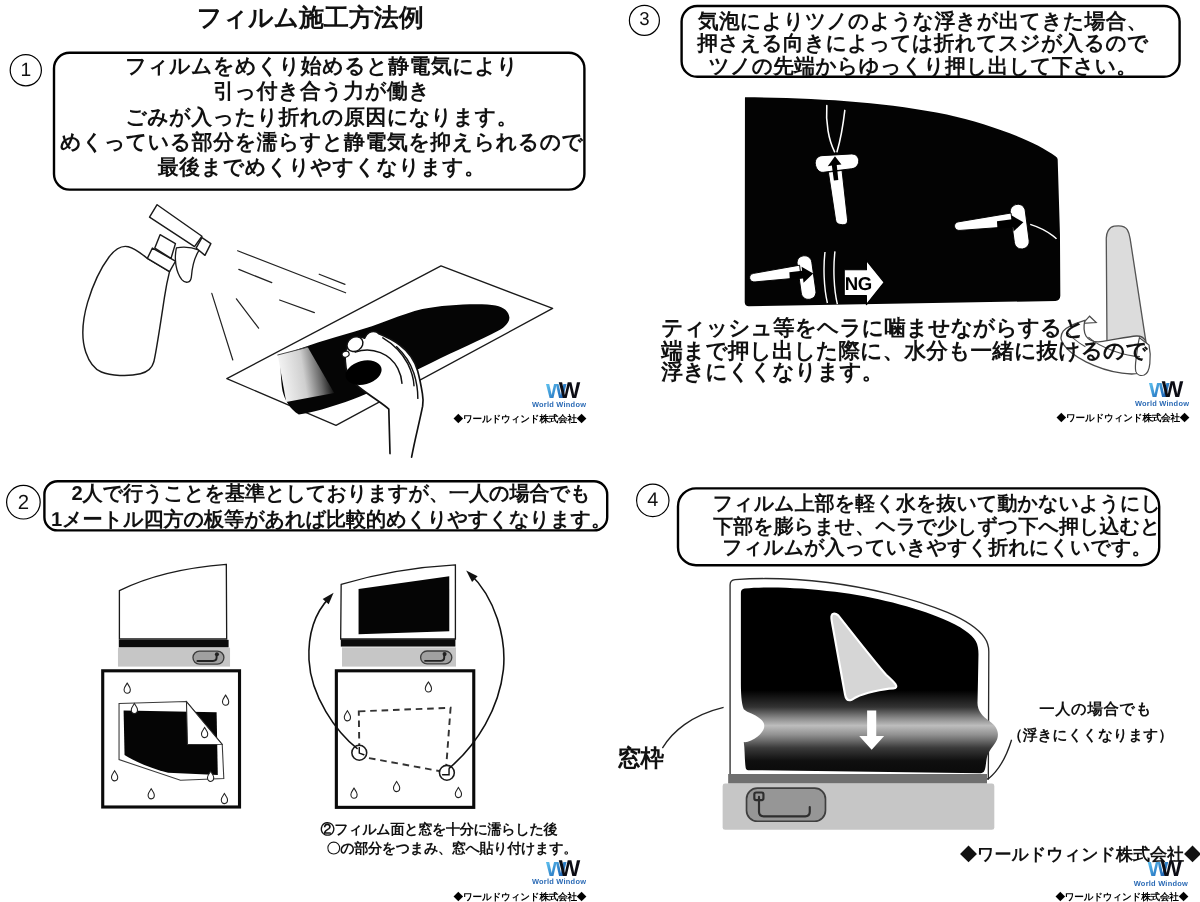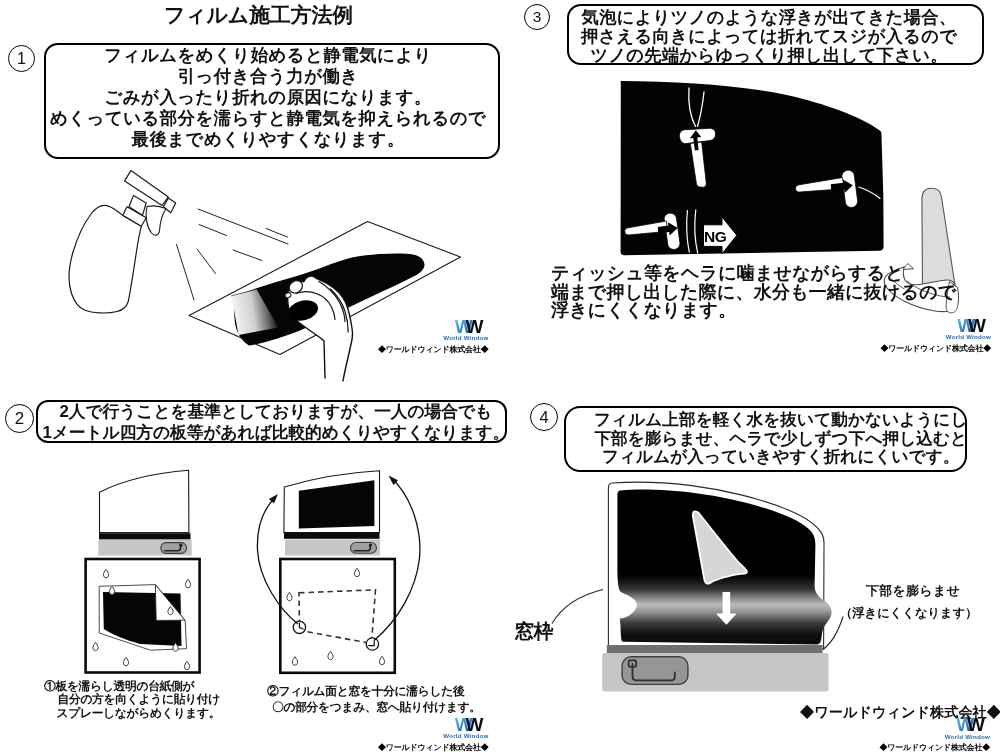--- a/index.html
+++ b/index.html
@@ -343,21 +343,21 @@
       <path d="M843,616.5 C839.5,628 834,641 823,649.5"></path>
     </g>
   </g>
 </svg>
 
 <div class="abs title" style="left:164px;top:0.5px;">フィルム施工方法例</div>
 
 <div class="circ" style="left:8px;top:45px;width:25px;height:25px;font-size:16px;">
   <span>1</span>
 </div>
-<div class="stepbox" style="left:44px;top:42.5px;width:439.5px;height:112px;padding-left:12px;">
+<div class="stepbox" style="left:44px;top:42.5px;width:439.5px;height:112px;">
   <div style="position:absolute;left:4px;top:0.5px;font-size:17.4px;line-height:20.9px;letter-spacing:0.5px;">
     <div class="ln">フィルムをめくり始めると静電気により</div>
     <div class="ln">引っ付き合う力が働き</div>
     <div class="ln">ごみが入ったり折れの原因になります。</div>
     <div class="ln">めくっている部分を濡らすと静電気を抑えられるので</div>
     <div class="ln">最後までめくりやすくなります。</div>
   </div>
 </div>
 
 <div class="circ" style="left:5px;top:404px;width:27px;height:27px;font-size:17px;">
@@ -385,38 +385,33 @@
   <span>4</span>
 </div>
 <div class="stepbox" style="left:564px;top:406px;width:399px;height:62px;border-radius:16px;">
   <div style="position:absolute;left:28px;top:2.8px;font-size:16.6px;line-height:18.75px;letter-spacing:0.1px;">
     <div class="ln">フィルム上部を軽く水を抜いて動かないようにし</div>
     <div class="ln">下部を膨らませ、ヘラで少しずつ下へ押し込むと</div>
     <div class="ln">フィルムが入っていきやすく折れにくいです。</div>
   </div>
 </div>
 
-<div class="abs cap" style="left:44px;top:679.5px;font-size:11.8px;line-height:13.7px;letter-spacing:-0.35px;">
-  <div class="ln">①板を濡らし透明の台紙側が</div>
-  <div class="ln" style="margin-left:13.5px;">自分の方を向くように貼り付け</div>
-  <div class="ln" style="margin-left:12.5px;">スプレーしながらめくります。</div>
-</div>
 <div class="abs cap" style="left:267px;top:684px;font-size:11.8px;line-height:15.6px;letter-spacing:-0.35px;">
   <div class="ln">②フィルム面と窓を十分に濡らした後</div>
   <div class="ln" style="margin-left:5px;">〇の部分をつまみ、窓へ貼り付けます。</div>
 </div>
 
 <div class="abs note" style="left:551px;top:264px;font-size:18px;line-height:18.7px;letter-spacing:0.2px;">
   <div class="ln">ティッシュ等をヘラに噛ませながらすると</div>
   <div class="ln">端まで押し出した際に、水分も一緒に抜けるので</div>
   <div class="ln">浮きにくくなります。</div>
 </div>
 
 <div class="abs lbl" style="left:514.5px;top:618px;font-size:19.8px;letter-spacing:-0.5px;">窓枠</div>
-<div class="abs lbl" style="left:866px;top:583px;font-size:12.8px;letter-spacing:0.5px;">下部を膨らませ</div>
+<div class="abs lbl" style="left:866px;top:583px;font-size:12.8px;letter-spacing:0.5px;">一人の場合でも</div>
 <div class="abs lbl" style="left:840px;top:605px;font-size:12.3px;letter-spacing:0;">（浮きにくくなります）</div>
 
 <div class="abs company-large" style="left:800px;top:702.5px;">◆ワールドウィンド株式会社◆</div>
 
 <div class="logo" style="left:368.5px;top:319.5px;width:120px;">
   <div class="ww">
         <span class="w1">W</span>
         <span class="w2">W</span>
       </div>
   <div class="wwsub">World Window</div>

